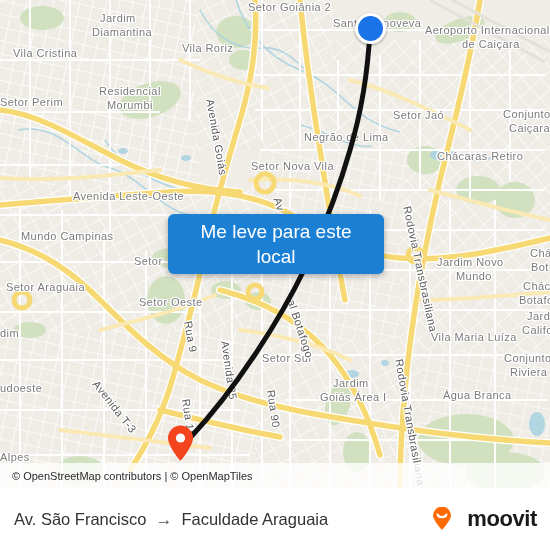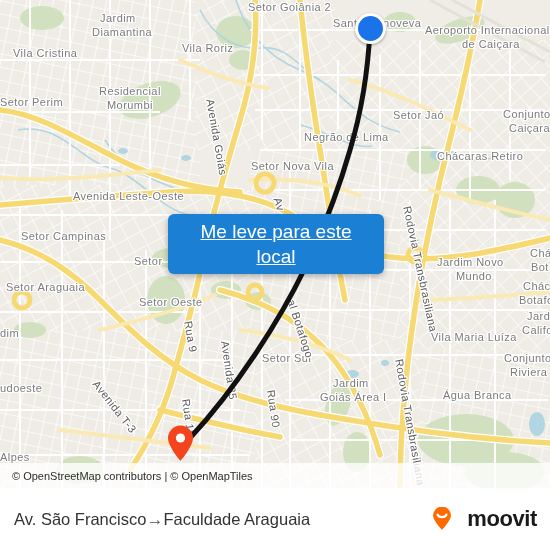--- a/index.html
+++ b/index.html
@@ -59,42 +59,41 @@
     background:#1b7fd4;
     border-radius:6px;
     box-shadow:0 2px 6px rgba(0,0,0,.30);
     display:flex;align-items:center;justify-content:center;
     cursor:pointer;
     padding:0 14px;box-sizing:border-box;
   }
   #cta-label{
     color:#ffffff;font-size:19px;line-height:25px;text-align:center;
     font-family:"Liberation Sans", sans-serif;
-    text-decoration:underline;
   }
 
   
   #attribution{
     position:absolute;left:0;top:463px;width:550px;height:25px;
     background:rgba(255,255,255,.80);
     display:flex;align-items:center;
   }
   #attribution-text{
     font-size:11px;color:#2b2b2b;padding-left:12px;
     font-family:"Liberation Sans", sans-serif;white-space:nowrap;
   }
 
   
   #footer{
     position:absolute;left:0;top:488px;width:550px;height:62px;
     background:#ffffff;
     display:flex;align-items:center;
   }
   #route-summary{
-    display:flex;align-items:center;padding-left:14px;
+    display:flex;align-items:center;gap:9px;padding-left:14px;
     font-size:16.5px;color:#333333;white-space:nowrap;
   }
   #arrow-icon{color:#555;font-size:17px;line-height:1;}
   #brand{
     position:absolute;right:13px;top:50%;transform:translateY(-50%);
     display:flex;align-items:center;gap:13px;
   }
   #brand-text{
     font-size:22px;font-weight:bold;color:#1a1a1a;letter-spacing:-.4px;
     font-family:"Liberation Sans", sans-serif;
@@ -243,21 +242,21 @@
       <div class="lbl" style="left:0px;top:96px;">Setor Perim</div>
       <div class="lbl" style="left:99px;top:85px;">Residencial</div>
       <div class="lbl" style="left:107px;top:99px;">Morumbi</div>
       <div class="lbl" style="left:393px;top:109px;">Setor Jaó</div>
       <div class="lbl" style="left:503px;top:108px;">Conjunto</div>
       <div class="lbl" style="left:509px;top:122px;">Caiçara</div>
       <div class="lbl" style="left:304px;top:131px;">Negrão de Lima</div>
       <div class="lbl" style="left:437px;top:150px;">Chácaras Retiro</div>
       <div class="lbl" style="left:251px;top:160px;">Setor Nova Vila</div>
       <div class="lbl" style="left:73px;top:190px;">Avenida Leste-Oeste</div>
-      <div class="lbl" style="left:21px;top:230px;">Setor Campinas</div>
+      <div class="lbl" style="left:21px;top:230px;">Mundo Campinas</div>
       <div class="lbl" style="left:134px;top:255px;">Setor</div>
       <div class="lbl" style="left:437px;top:256px;">Jardim Novo</div>
       <div class="lbl" style="left:456px;top:270px;text-align:right;">Mundo</div>
       <div class="lbl" style="left:530px;top:247px;">Chá</div>
       <div class="lbl" style="left:531px;top:261px;">Bot</div>
       <div class="lbl" style="left:6px;top:281px;">Setor Araguaia</div>
       <div class="lbl" style="left:139px;top:296px;text-align:right;">Setor Oeste</div>
       <div class="lbl" style="left:523px;top:280px;">Chác</div>
       <div class="lbl" style="left:519px;top:294px;">Botafo</div>
       <div class="lbl" style="left:0px;top:327px;">dim</div>

